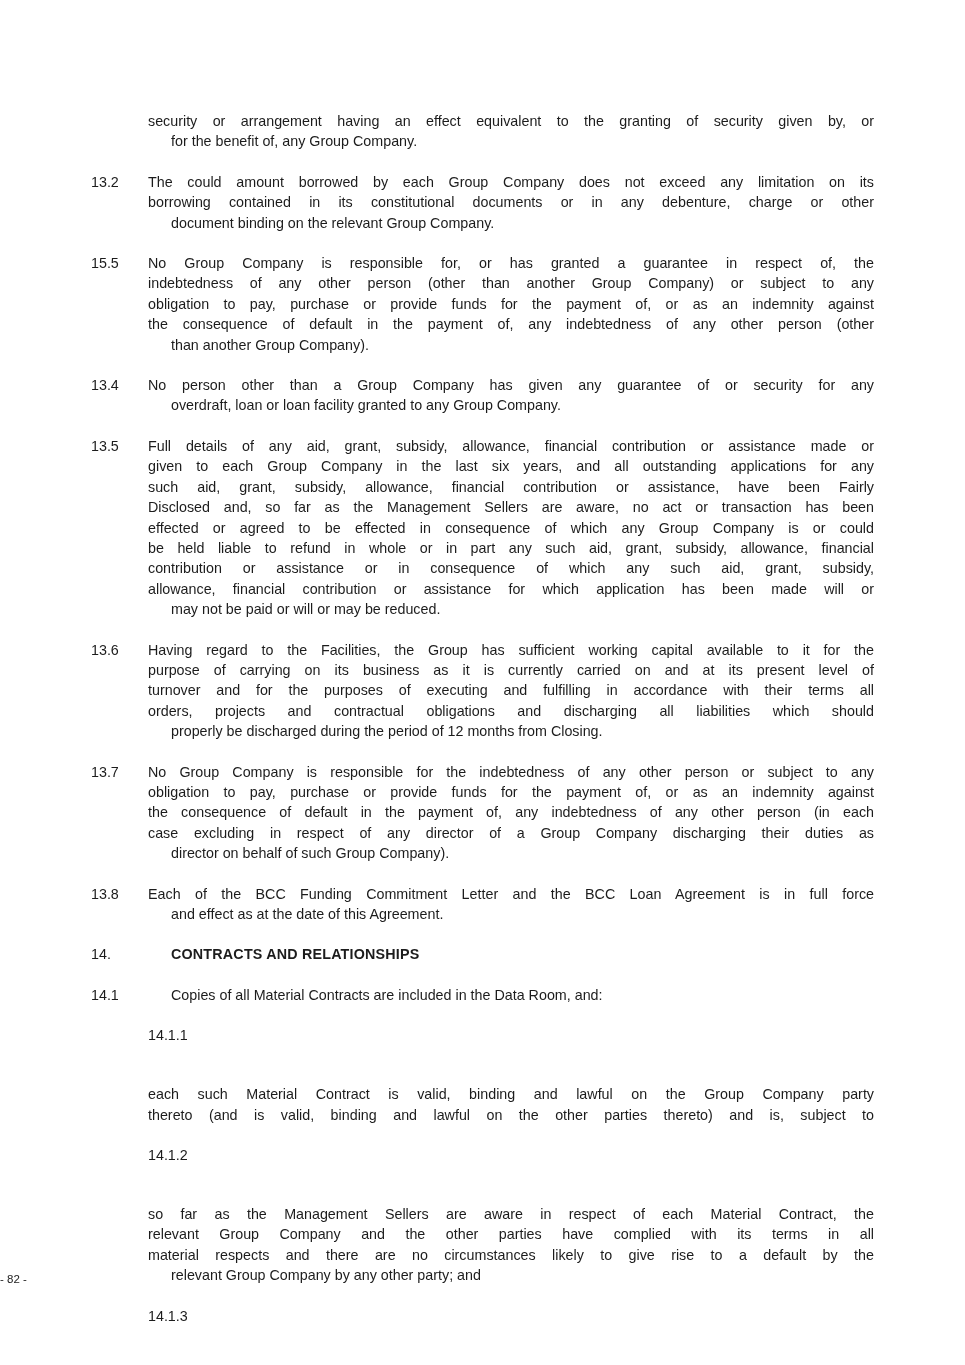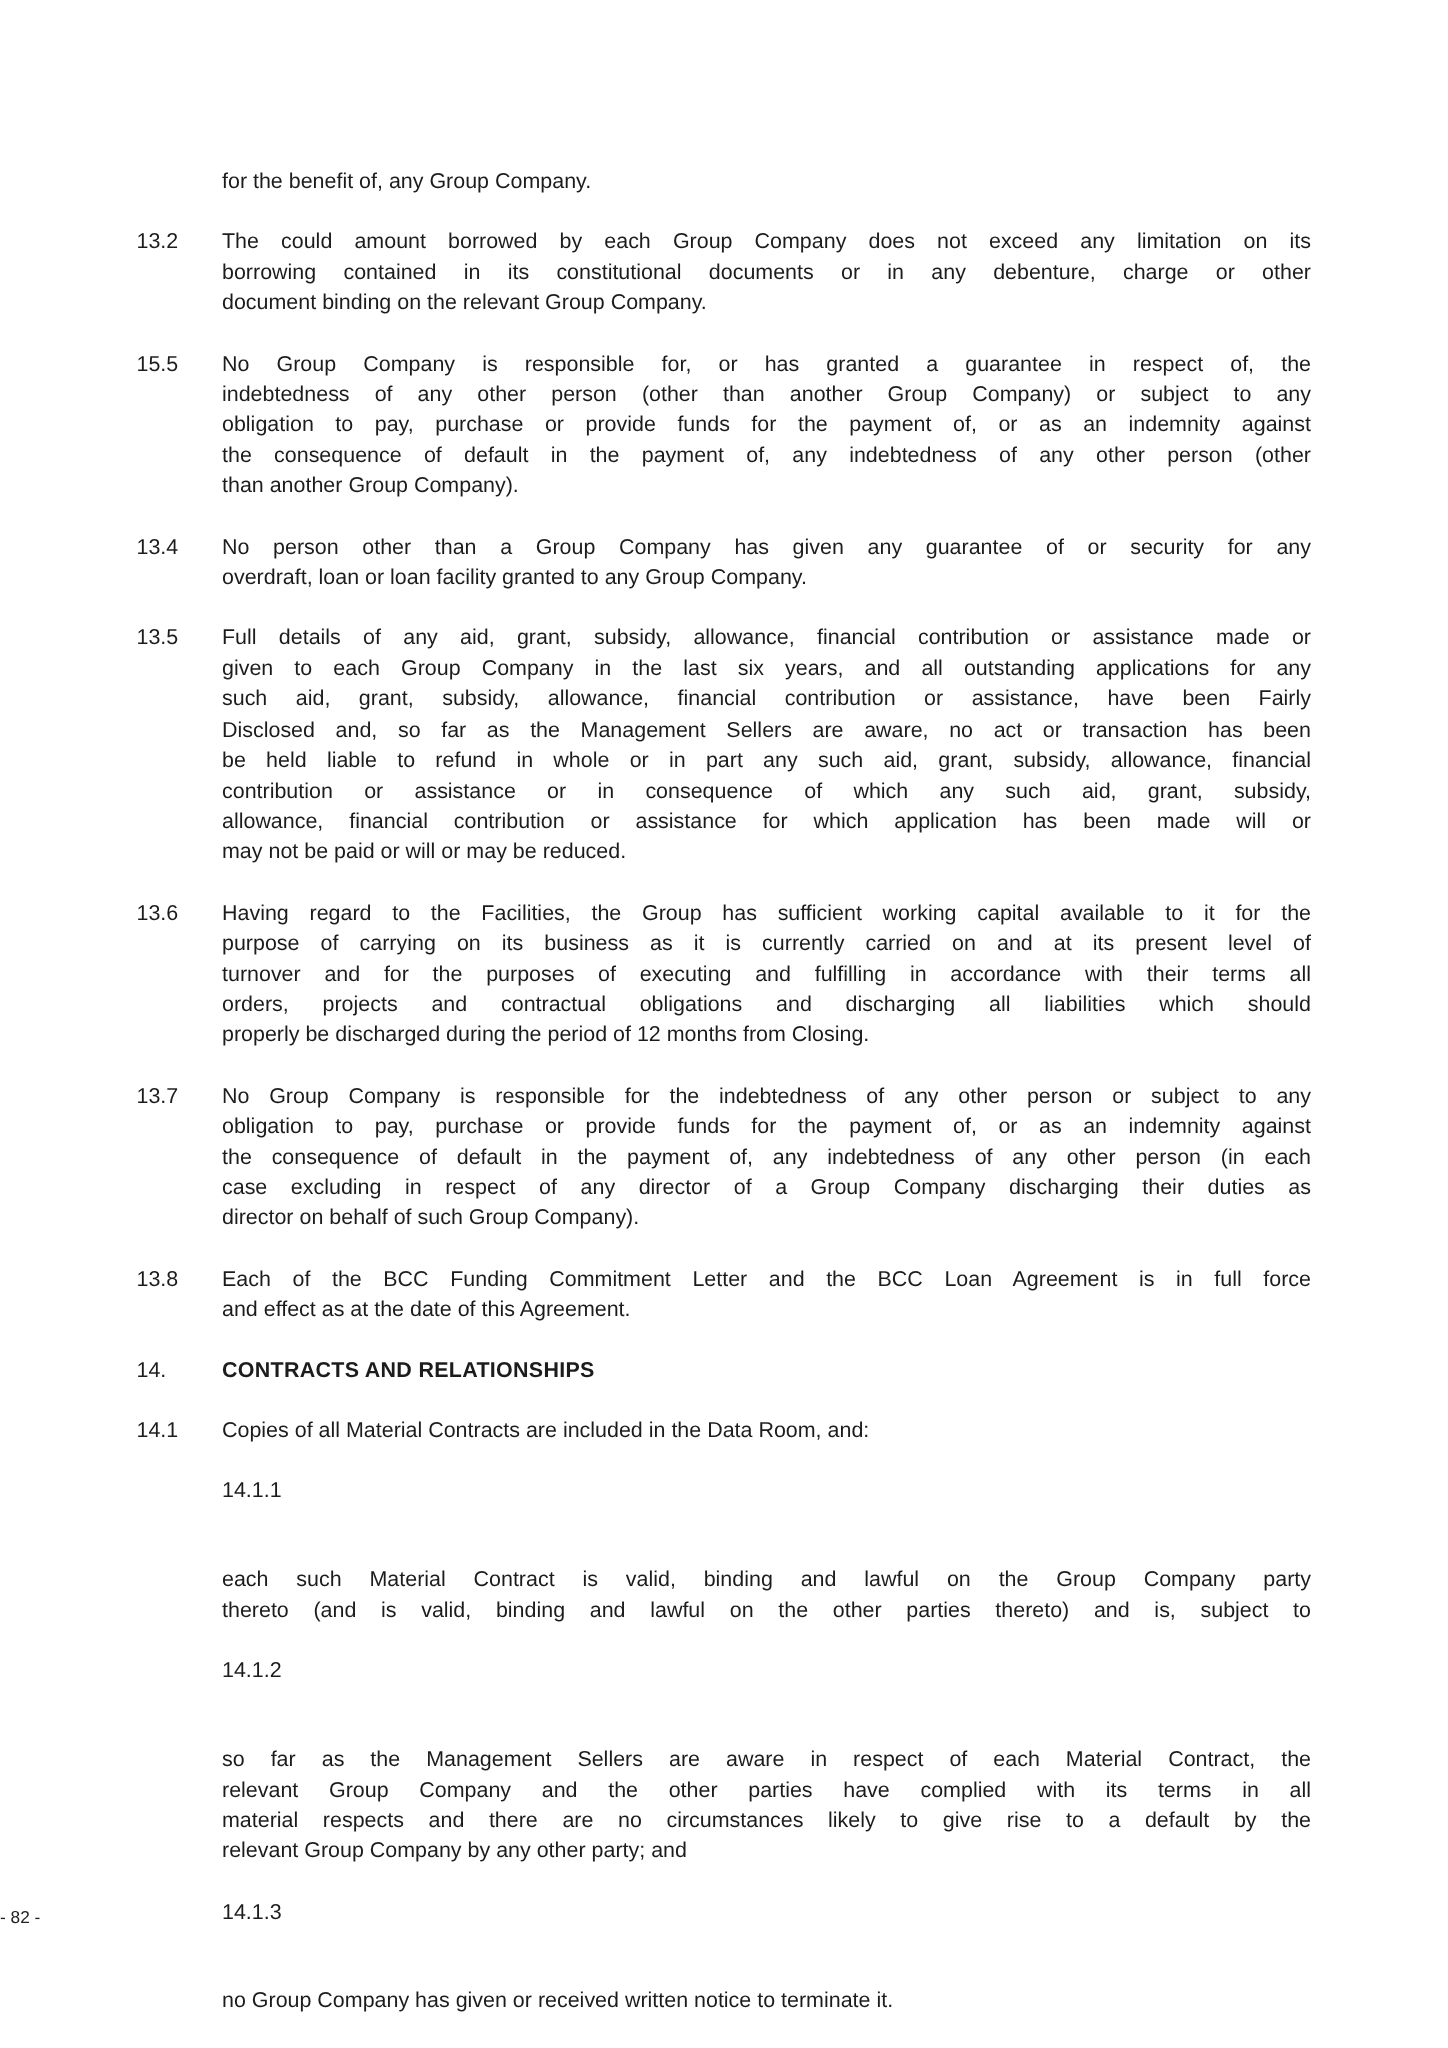--- a/index.html
+++ b/index.html
@@ -43,40 +43,42 @@
     font-weight: bold;
     letter-spacing: 0.2px;
   }
   .line {
     text-align: justify;
     text-align-last: justify;
     text-justify: inter-word;
   }
   .line.last {
     text-align-last: left;
+    margin-left: 23px;
   }
   .footer {
     position: absolute;
     left: 0;
     right: 0;
     top: 1272px;
     text-align: left;
     font-size: 11.5px;
     line-height: 15px;
     color: #222222;
   }
 </style>
 </head>
 <body>
 
 <div class="page">
   <div id="clauses">
       <div class="clause level-1">
     <div class="clause-num"></div>
     <div class="clause-body">
+          <div class="line">security or arrangement having an effect equivalent to the granting of security given by, or</div>
           <div class="line last">for the benefit of, any Group Company.</div>
         </div>
   </div>
       <div class="clause level-1">
     <div class="clause-num">13.2</div>
     <div class="clause-body">
           <div class="line">The could amount borrowed by each Group Company does not exceed any limitation on its</div>
           <div class="line">borrowing contained in its constitutional documents or in any debenture, charge or other</div>
           <div class="line last">document binding on the relevant Group Company.</div>
         </div>
@@ -98,20 +100,21 @@
           <div class="line last">overdraft, loan or loan facility granted to any Group Company.</div>
         </div>
   </div>
       <div class="clause level-1">
     <div class="clause-num">13.5</div>
     <div class="clause-body">
           <div class="line">Full details of any aid, grant, subsidy, allowance, financial contribution or assistance made or</div>
           <div class="line">given to each Group Company in the last six years, and all outstanding applications for any</div>
           <div class="line">such aid, grant, subsidy, allowance, financial contribution or assistance, have been Fairly</div>
           <div class="line">Disclosed and, so far as the Management Sellers are aware, no act or transaction has been</div>
+          <div class="line">effected or agreed to be effected in consequence of which any Group Company is or could</div>
           <div class="line">be held liable to refund in whole or in part any such aid, grant, subsidy, allowance, financial</div>
           <div class="line">contribution or assistance or in consequence of which any such aid, grant, subsidy,</div>
           <div class="line">allowance, financial contribution or assistance for which application has been made will or</div>
           <div class="line last">may not be paid or will or may be reduced.</div>
         </div>
   </div>
       <div class="clause level-1">
     <div class="clause-num">13.6</div>
     <div class="clause-body">
           <div class="line">Having regard to the Facilities, the Group has sufficient working capital available to it for the</div>

